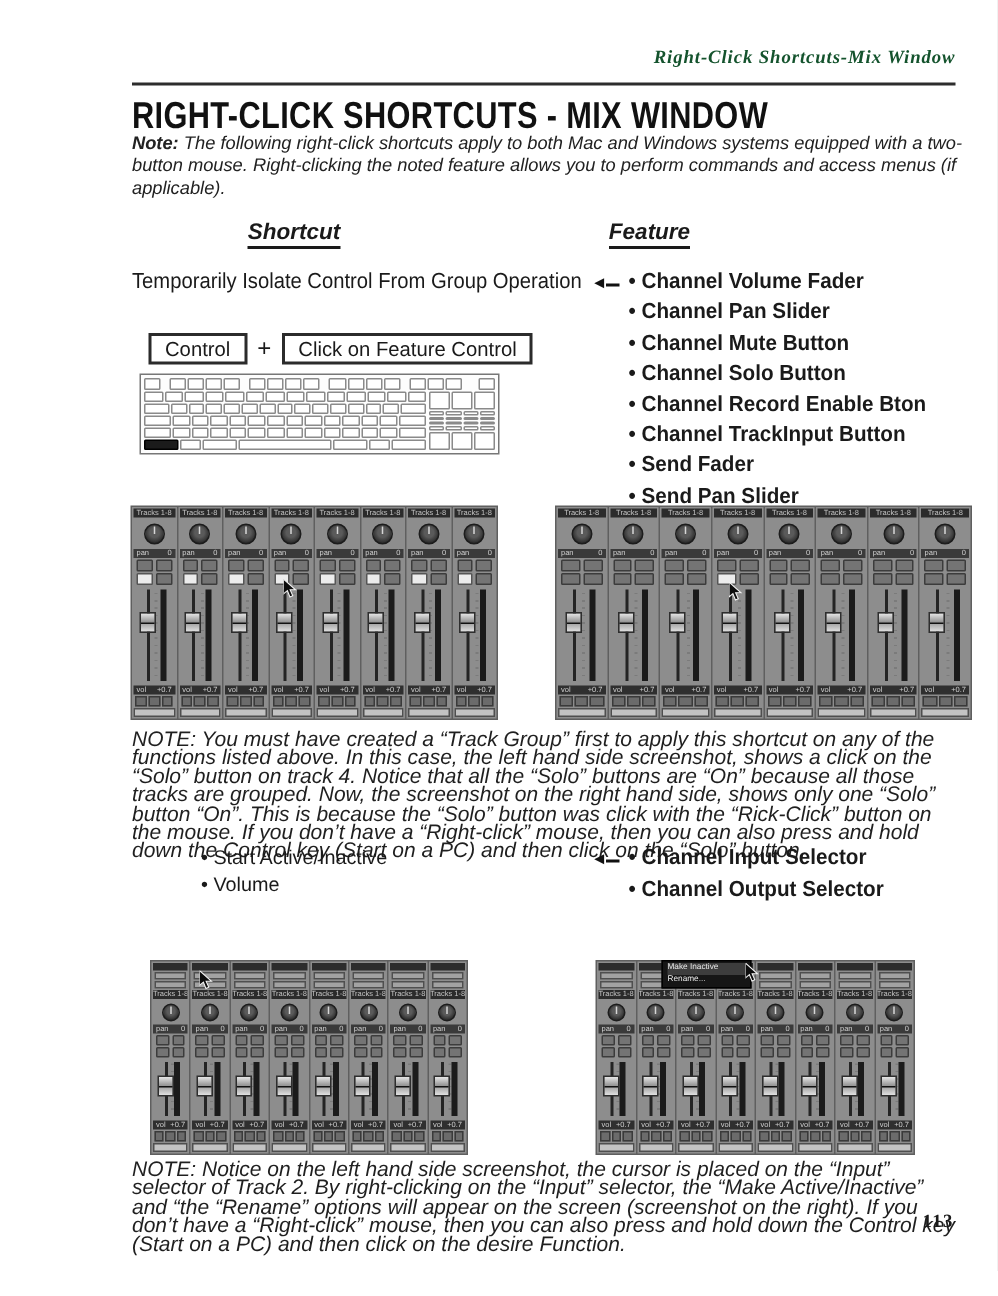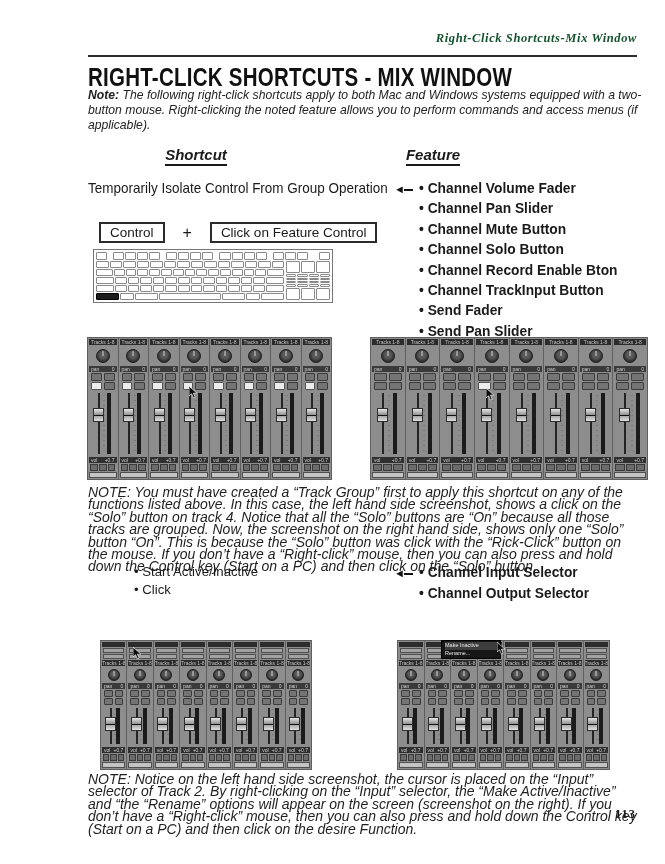--- a/index.html
+++ b/index.html
@@ -35,21 +35,21 @@
   #arrow1 { left:394px; top:184px; }
   #arrow2 { left:394px; top:568px; }
 
   .bullet-list .item { white-space:nowrap; }
   .bullet-list .item::before { content:"• "; }
   #features1 { position:absolute; left:419px; top:178px; font-weight:bold;
     font-size:14.5px; line-height:20.4px; transform:scaleX(.95); transform-origin:left top; }
   #features2 { position:absolute; left:419px; top:562px; font-weight:bold;
     font-size:14.5px; line-height:21px; transform:scaleX(.95); transform-origin:left top; }
 
-  .key-combo { position:absolute; left:99px; top:222px; display:flex; align-items:center; gap:18px; }
+  .key-combo { position:absolute; left:99px; top:222px; display:flex; align-items:center; gap:7px; }
   .key-box { border:2px solid #2b2b2b; padding:1px 9px; font-size:13.5px; white-space:nowrap; background:#fff; }
 
   
   #keyboard { position:absolute; left:93px; top:249px; width:240px; height:54px;
     border:1px solid #777; background:#fdfdfd; padding:2px; display:flex; flex-direction:column; gap:1px; }
   .kb-row { display:flex; gap:1px; flex:1; }
   .kb-body { display:flex; gap:2px; flex:5; }
   .kb-main { flex:1; display:flex; flex-direction:column; gap:1px; }
   .kb-side { width:44px; display:flex; flex-direction:column; gap:1px; }
   .key { flex:1; border:1px solid #8a8a8a; background:#fff; border-radius:1px; min-width:3px; }
@@ -845,21 +845,21 @@
         </div>
         <div class="group-bar"></div>
       </div>
     </div>
 
   <div class="note-block" id="note1">NOTE: You must have created a “Track Group” first to apply this shortcut on any of the functions listed above. In this case, the left hand side screenshot, shows a click on the “Solo” button on track 4. Notice that all the “Solo” buttons are “On” because all those tracks are grouped. Now, the screenshot on the right hand side, shows only one “Solo” button “On”. This is because the “Solo” button was click with the “Rick-Click” button on the mouse. If you don’t have a “Right-click” mouse, then you can also press and hold down the Control key (Start on a PC) and then click on the “Solo” button.</div>
 
   <div class="s2-shortcut">
     <div>
         <div class="item">Start Active/Inactive</div>
-        <div class="item">Click</div>
+        <div class="item">Volume</div>
       </div>
   </div>
 
   <div class="arrow" id="arrow2">
     <span class="tri">◄</span>
       <span class="tail"></span>
   </div>
 
   <div class="bullet-list" id="features2">
       <div class="item">Channel Input Selector</div>

